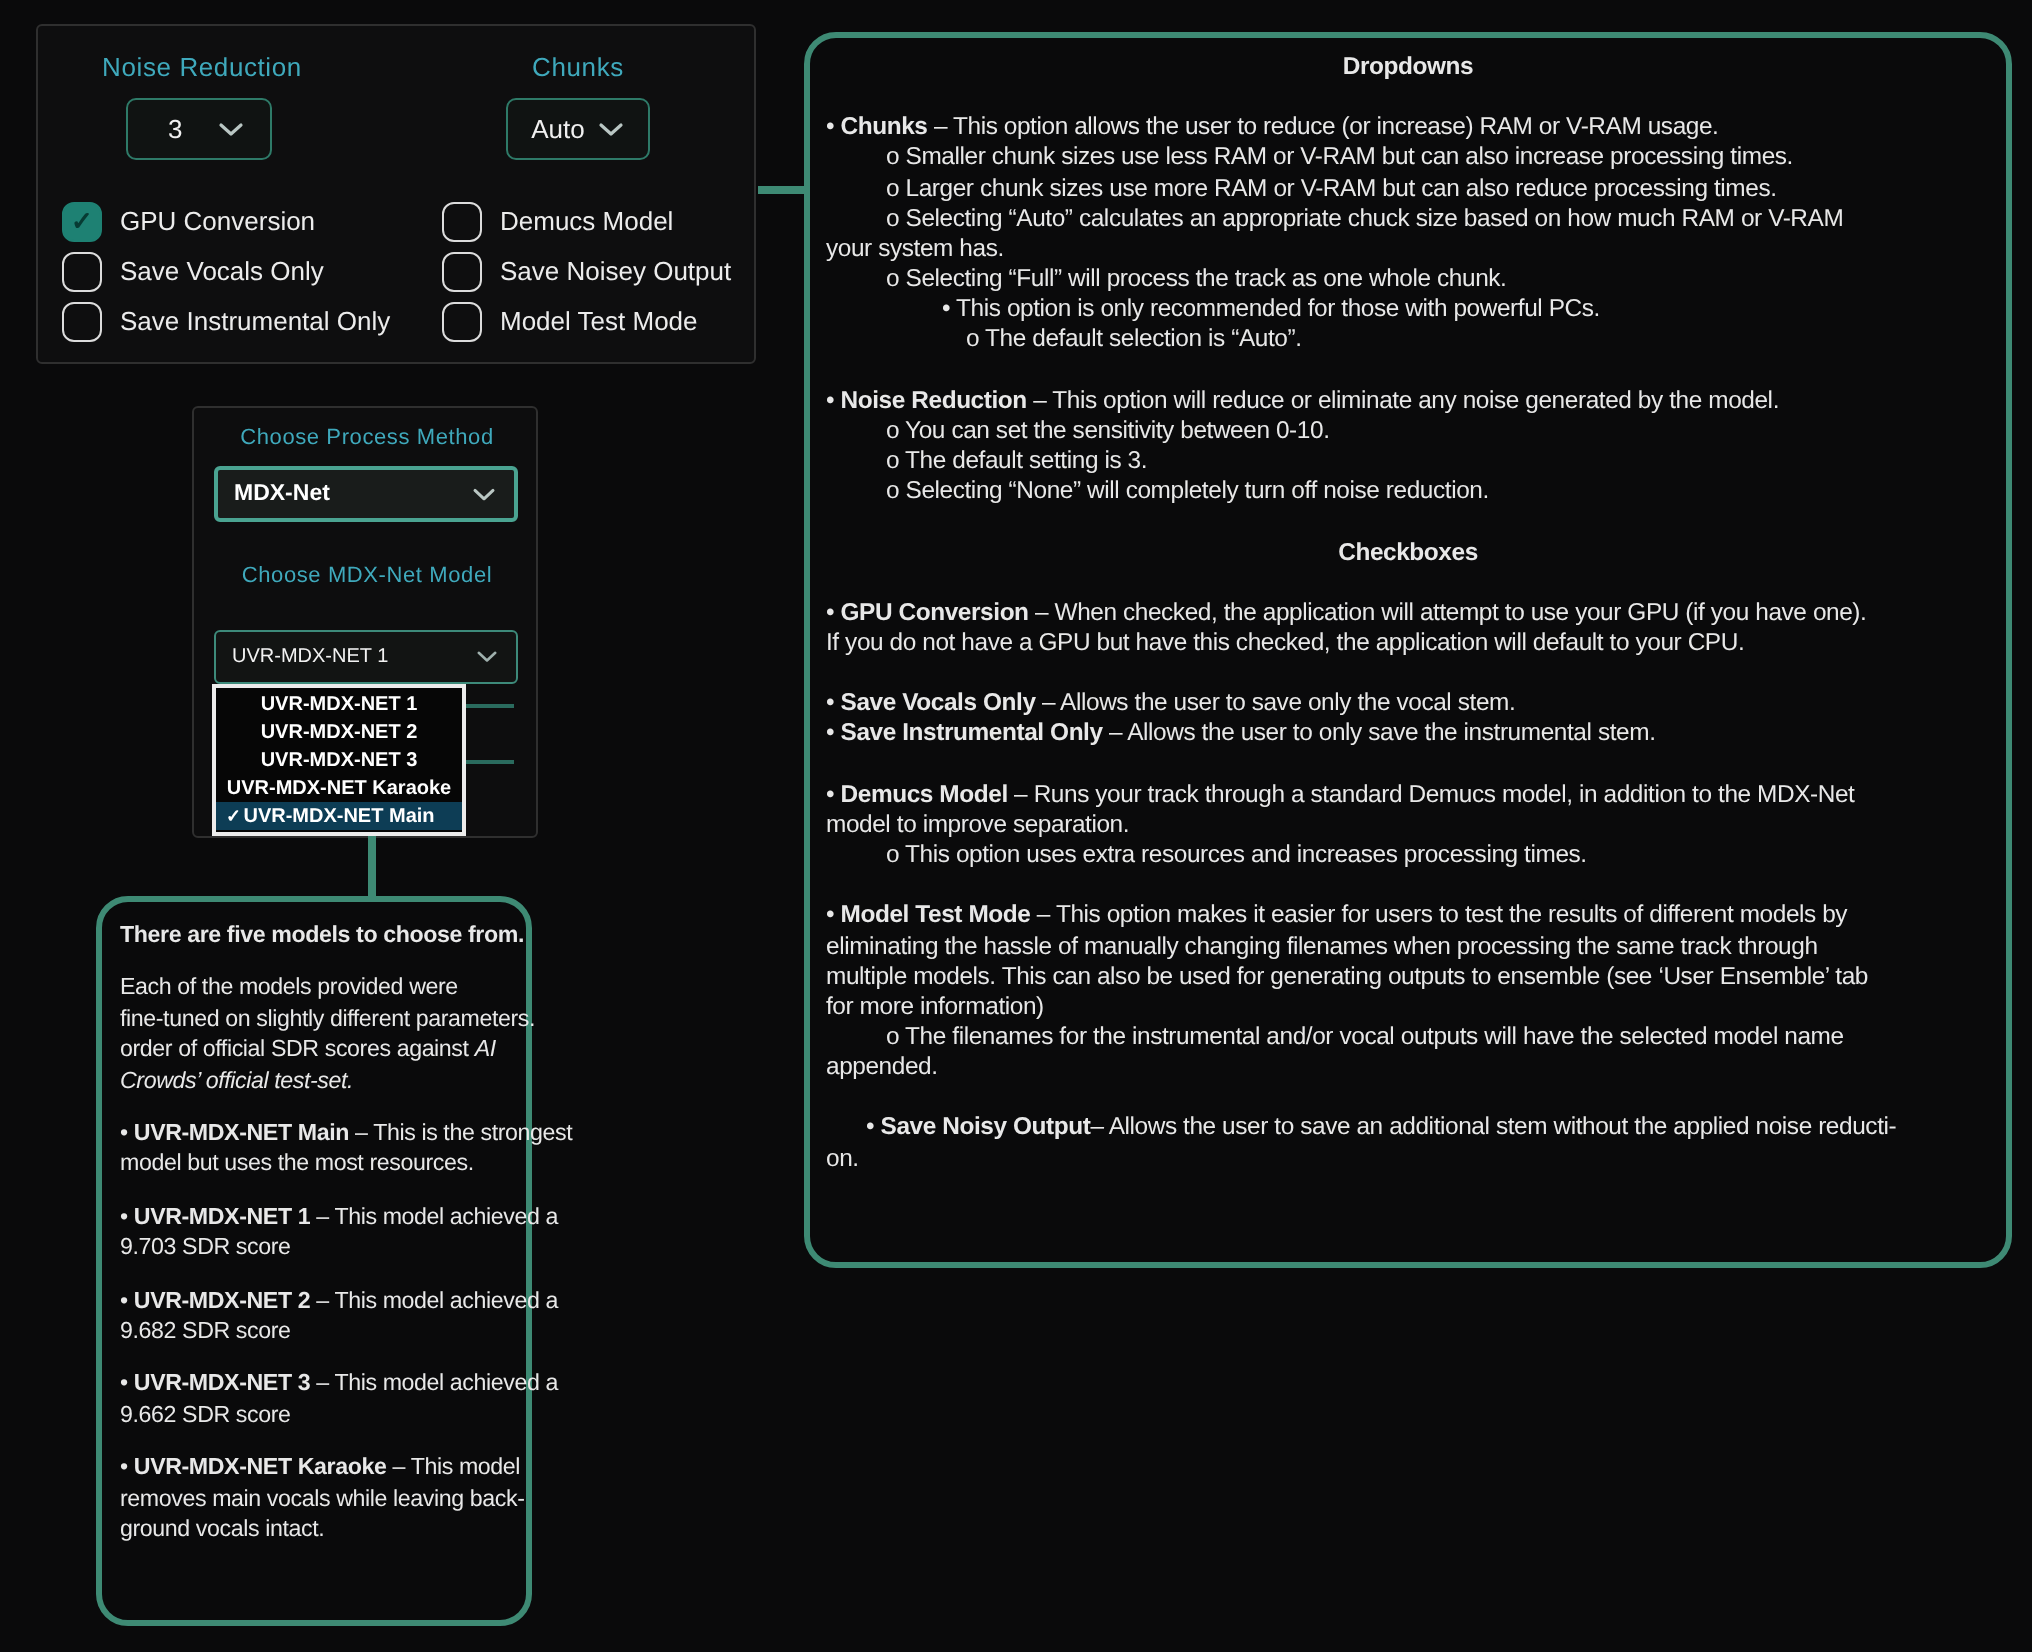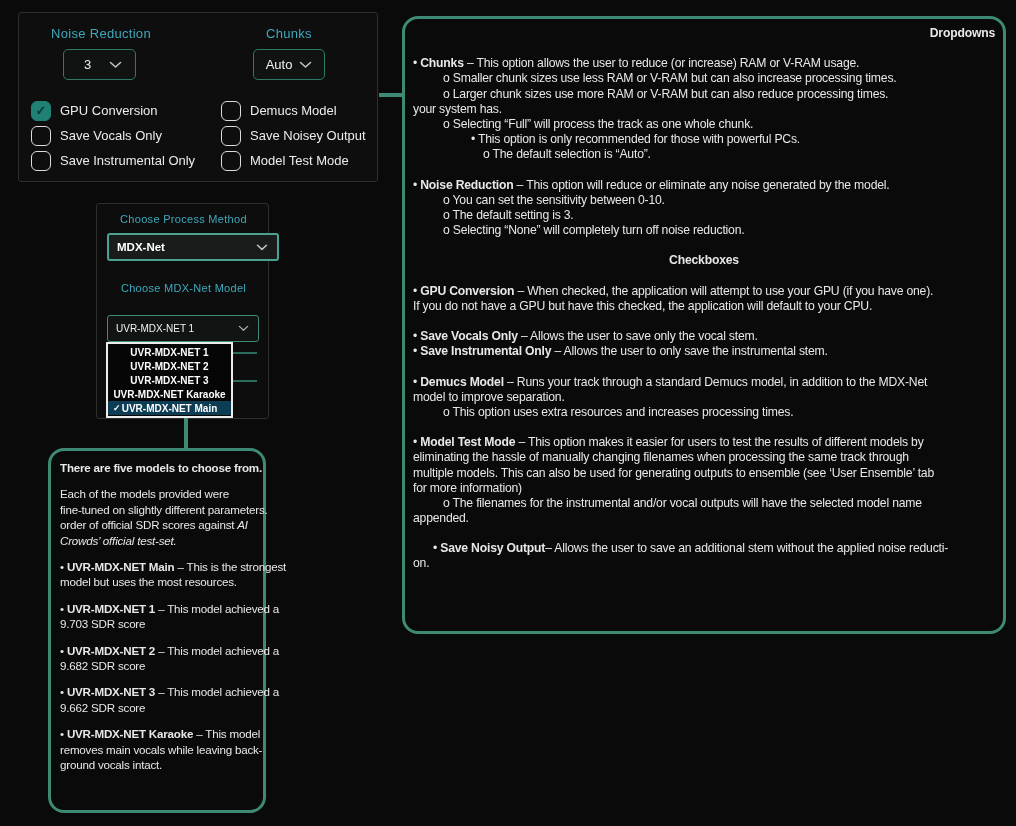--- a/index.html
+++ b/index.html
@@ -25,21 +25,21 @@
   .checkbox { width:20px; height:20px; border:1.5px solid #dcdcdc; border-radius:6px; background:transparent;
               display:flex; align-items:center; justify-content:center; flex:0 0 auto; }
   .checkbox.checked { background:#1e8173; border-color:#1e8173; }
   .checkbox .tick { color:#073b33; font-size:13px; font-weight:bold; line-height:1; }
   .check-row .lbl { margin-left:9px; font-size:13px; color:#ececec; white-space:nowrap; }
 
   
   #method-panel { left:96px; top:203px; width:173px; height:216px; background:#0d0d0e; }
   #process-label { left:0; top:9px; width:173px; font-size:11px; }
   #model-label { left:0; top:78px; width:173px; font-size:11px; }
-  #dd-process { position:absolute; left:10px; top:29px; width:172px; height:28px; background:#191c1b;
+  #dd-process { position:absolute; left:10px; top:29px; width:152px; height:28px; background:#191c1b;
                 border:2px solid #4aa391; border-radius:3px; display:flex; align-items:center;
                 justify-content:space-between; padding:0 9px 0 8px; font-size:11.5px; font-weight:bold; color:#fff; }
   #dd-model { position:absolute; left:10px; top:111px; width:152px; height:27px; background:#121413;
               border:1.5px solid #3d8a7a; border-radius:3px; display:flex; align-items:center;
               justify-content:space-between; padding:0 9px 0 8px; font-size:10px; color:#f2f2f2; }
   .remnant { position:absolute; height:2px; background:#2a6b5e; left:136px; width:24px; }
 
   
   #model-list { position:absolute; left:106px; top:342px; width:127px; background:#060606;
                 border:2px solid #ececec; z-index:5; padding:1px 0; }
@@ -194,25 +194,26 @@
       <div class="tline">9.662 SDR score</div>
     </div>
     <div class="para">
       <div class="tline">• <b>UVR-MDX-NET Karaoke</b> – This model</div>
       <div class="tline">removes main vocals while leaving back-</div>
       <div class="tline">ground vocals intact.</div>
     </div>
   </div>
 
 <div class="callout" id="help-callout">
-    <div class="tline center" style="padding-left: 0px; text-align: right;"><b>Dropdowns</b></div>
+    <div class="tline center" style="padding-left: 0px;"><b>Dropdowns</b></div>
     <div class="tline" style="padding-left: 0px;">&nbsp;</div>
     <div class="tline" style="padding-left: 0px;">• <b>Chunks</b> – This option allows the user to reduce (or increase) RAM or V-RAM usage.</div>
     <div class="tline" style="padding-left: 30px;">o Smaller chunk sizes use less RAM or V-RAM but can also increase processing times.</div>
     <div class="tline" style="padding-left: 30px;">o Larger chunk sizes use more RAM or V-RAM but can also reduce processing times.</div>
+    <div class="tline" style="padding-left: 30px;">o Selecting “Auto” calculates an appropriate chuck size based on how much RAM or V-RAM</div>
     <div class="tline" style="padding-left: 0px;">your system has.</div>
     <div class="tline" style="padding-left: 30px;">o Selecting “Full” will process the track as one whole chunk.</div>
     <div class="tline" style="padding-left: 58px;">• This option is only recommended for those with powerful PCs.</div>
     <div class="tline" style="padding-left: 70px;">o The default selection is “Auto”.</div>
     <div class="tline" style="padding-left: 0px;">&nbsp;</div>
     <div class="tline" style="padding-left: 0px;">• <b>Noise Reduction</b> – This option will reduce or eliminate any noise generated by the model.</div>
     <div class="tline" style="padding-left: 30px;">o You can set the sensitivity between 0-10.</div>
     <div class="tline" style="padding-left: 30px;">o The default setting is 3.</div>
     <div class="tline" style="padding-left: 30px;">o Selecting “None” will completely turn off noise reduction.</div>
     <div class="tline" style="padding-left: 0px;">&nbsp;</div>

